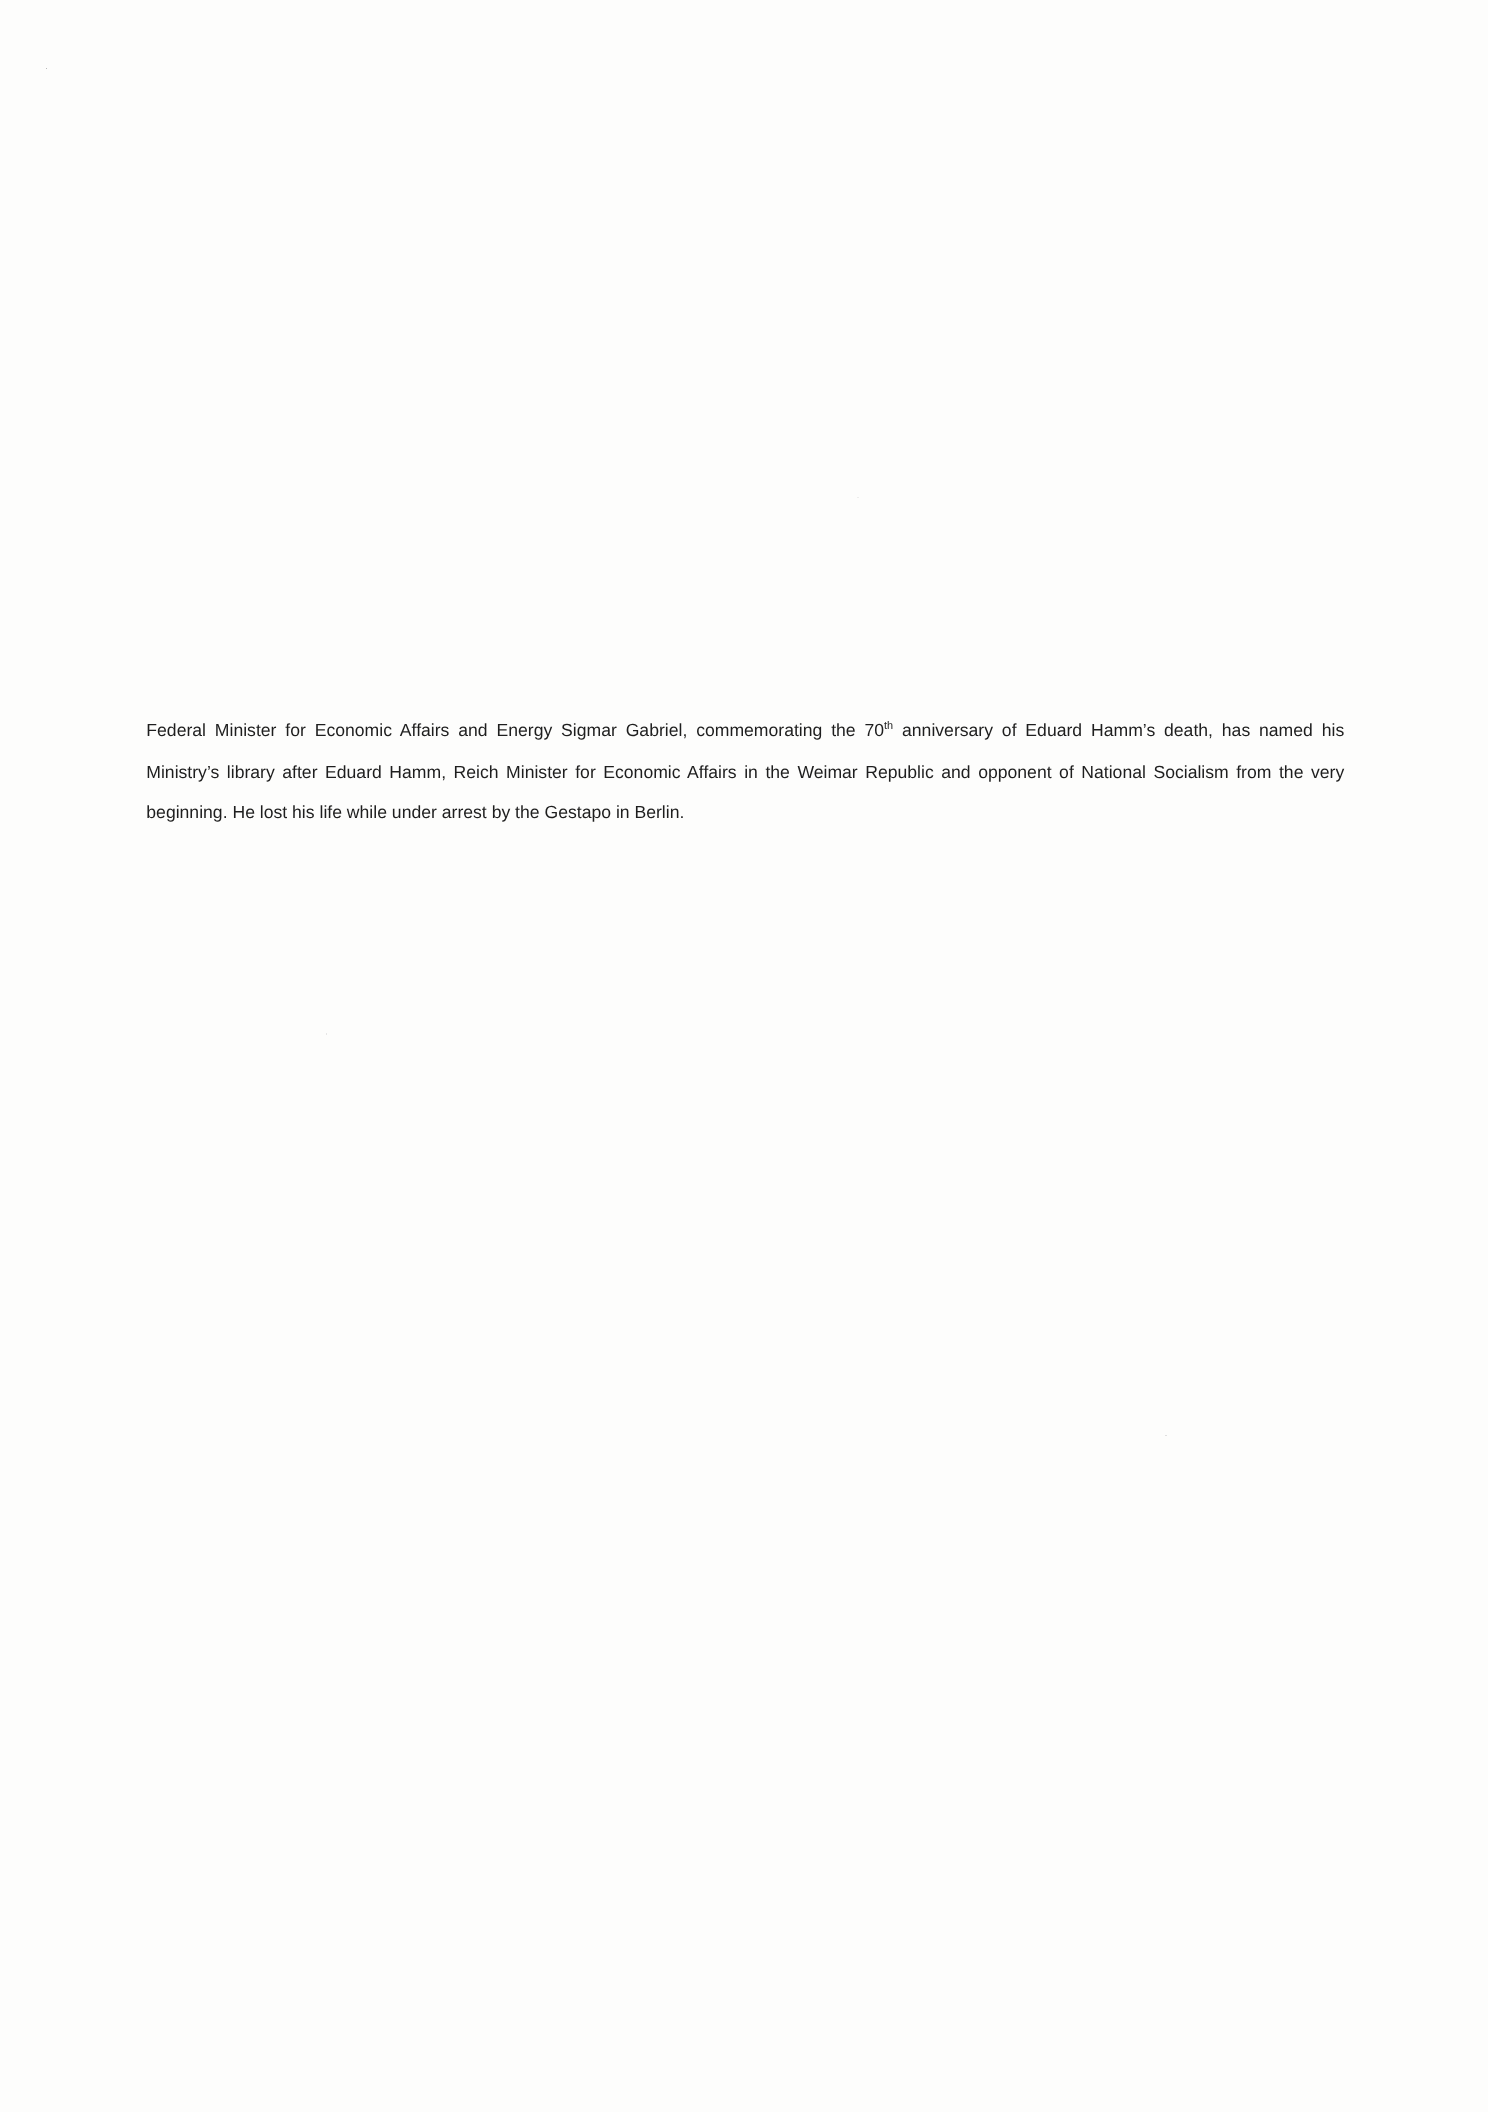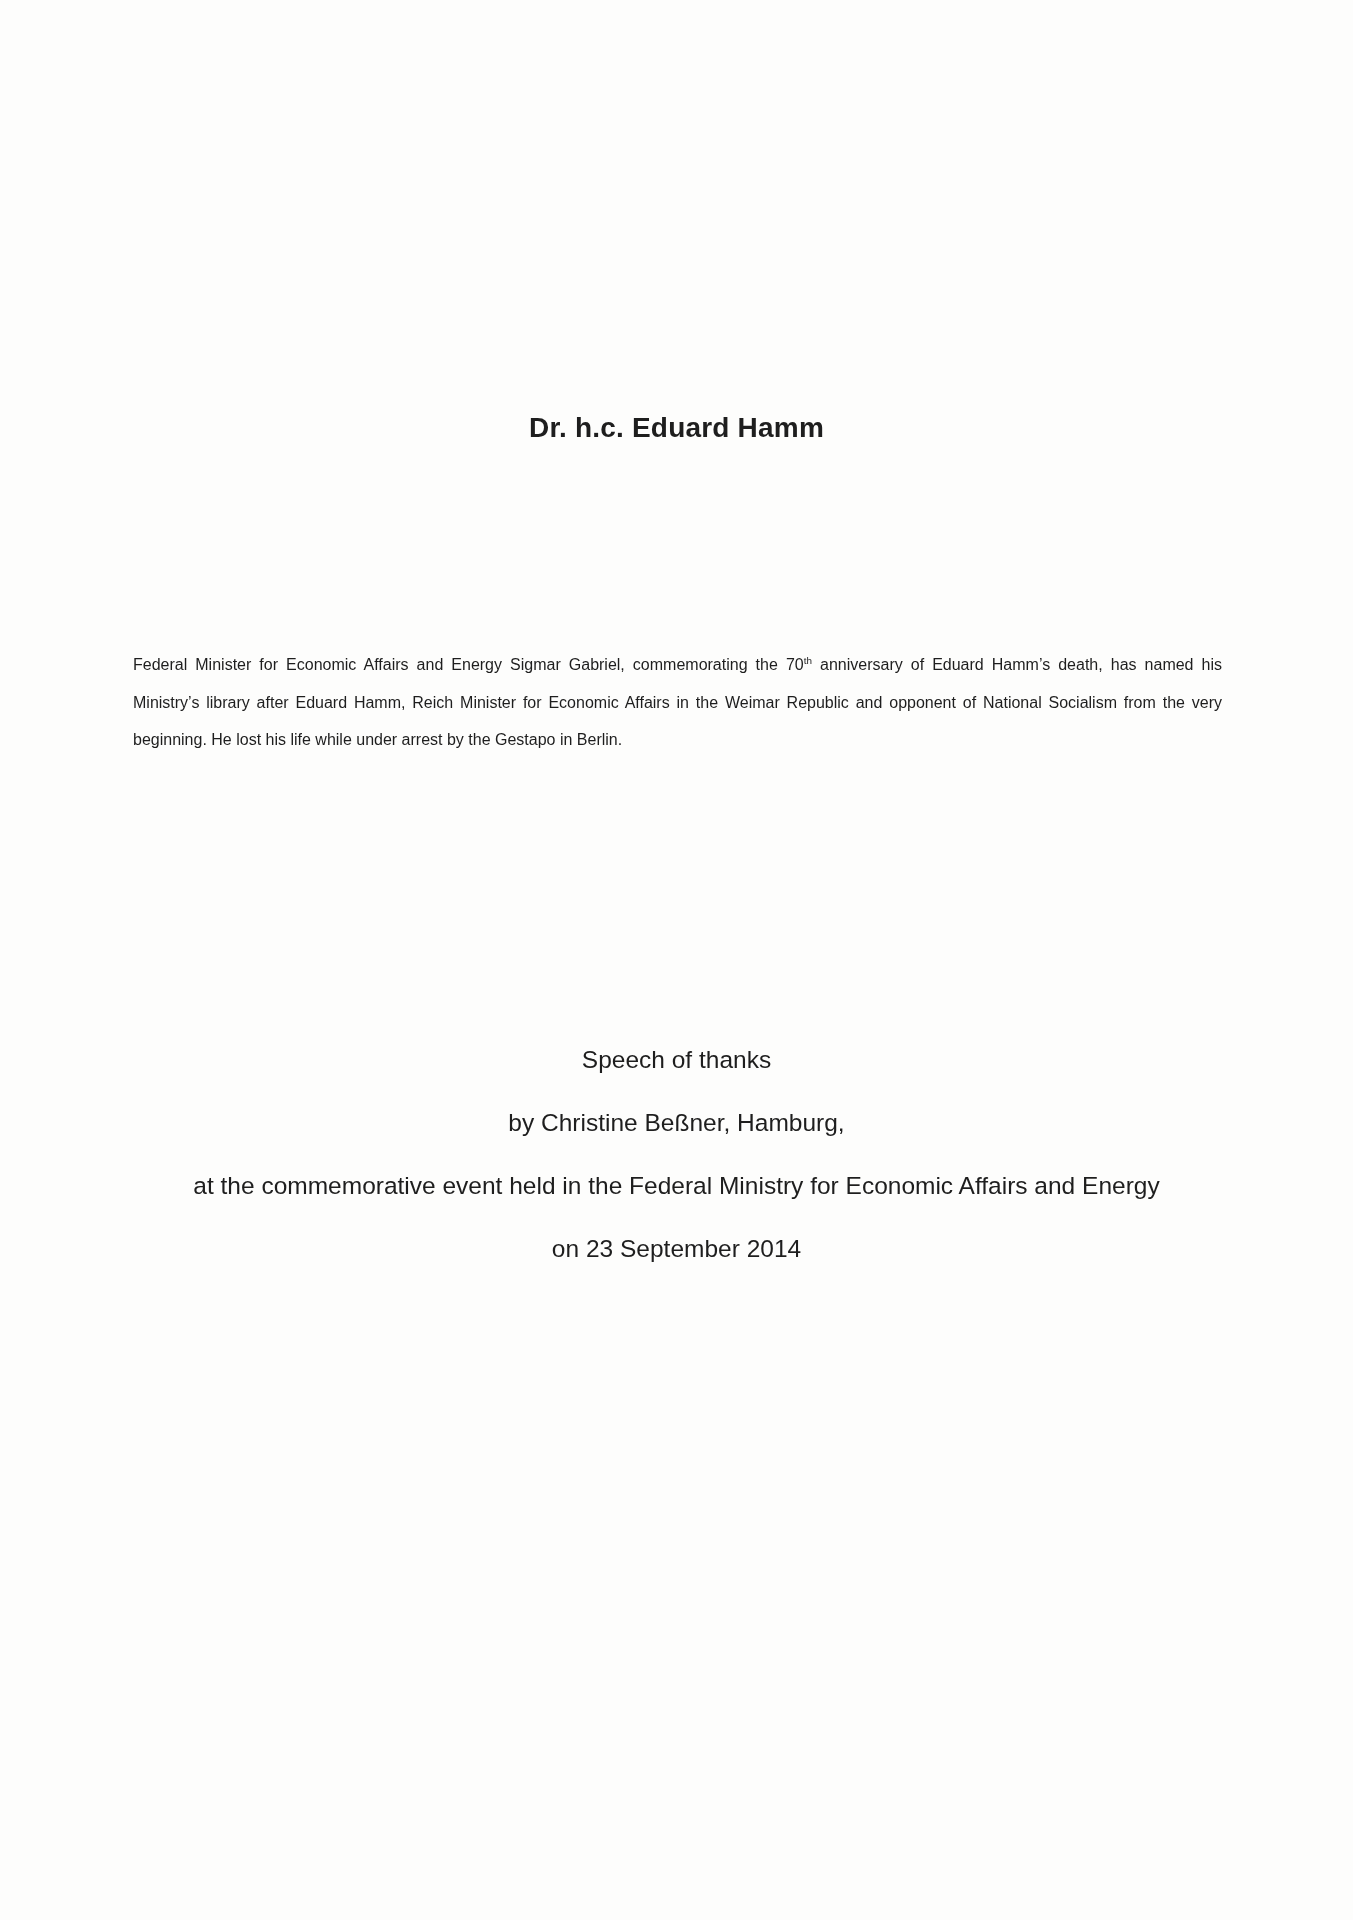--- a/index.html
+++ b/index.html
@@ -71,25 +71,18 @@
     line-height: 36px;
     margin-bottom: 27px;
   }
 </style>
 </head>
 <body>
 
 <div class="page">
 
   <div class="title-block">
-    <div class="title-line">Dr. h.c. Eduard Hamm</div>
   </div>
 
   <p class="intro-paragraph"><span>Federal Minister for Economic Affairs and Energy Sigmar Gabriel, commemorating the 70</span><sup>th</sup><span> anniversary of Eduard Hamm’s death, has named his Ministry’s library after Eduard Hamm, Reich Minister for Economic Affairs in the Weimar Republic and opponent of National Socialism from the very beginning. He lost his life while under arrest by the Gestapo in Berlin.</span></p>
 
-  <div class="speech-block">
-    <div class="speech-line">Speech of thanks</div>
-    <div class="speech-line">by Christine Beßner, Hamburg,</div>
-    <div class="speech-line">at the commemorative event held in the Federal Ministry for Economic Affairs and Energy</div>
-    <div class="speech-line">on 23 September 2014</div>
-  </div>
 
 </div>
 
 </body></html>

